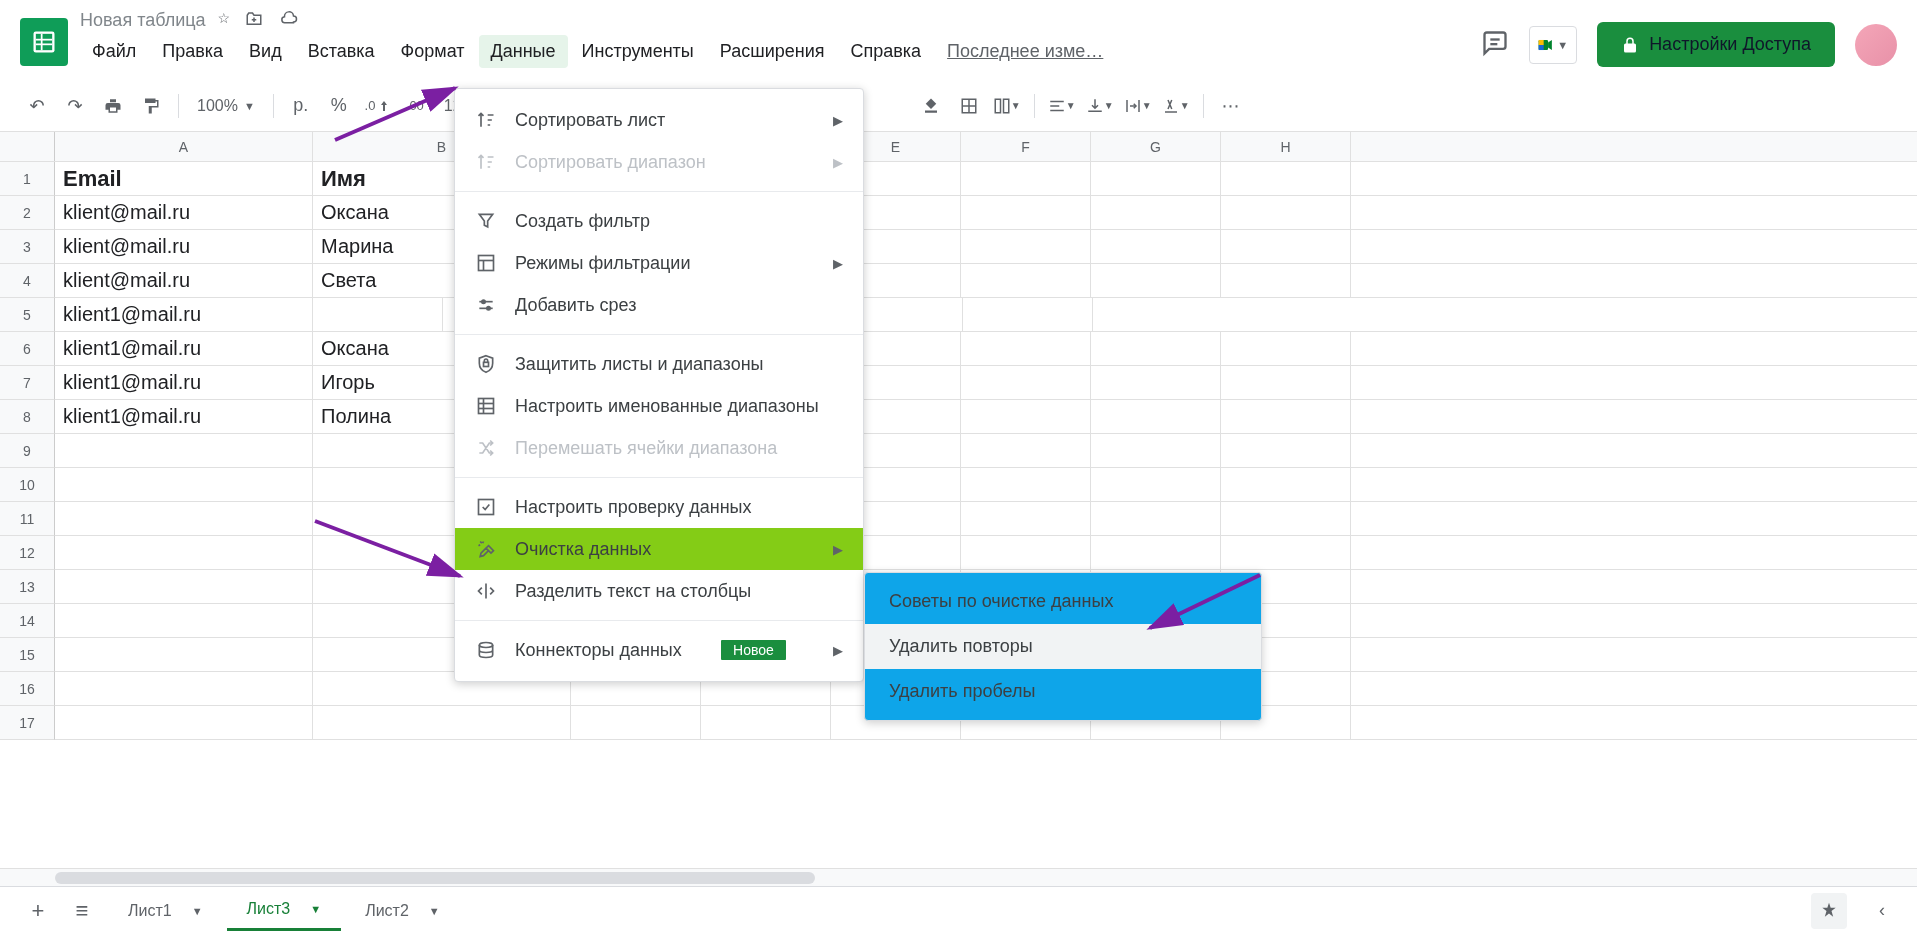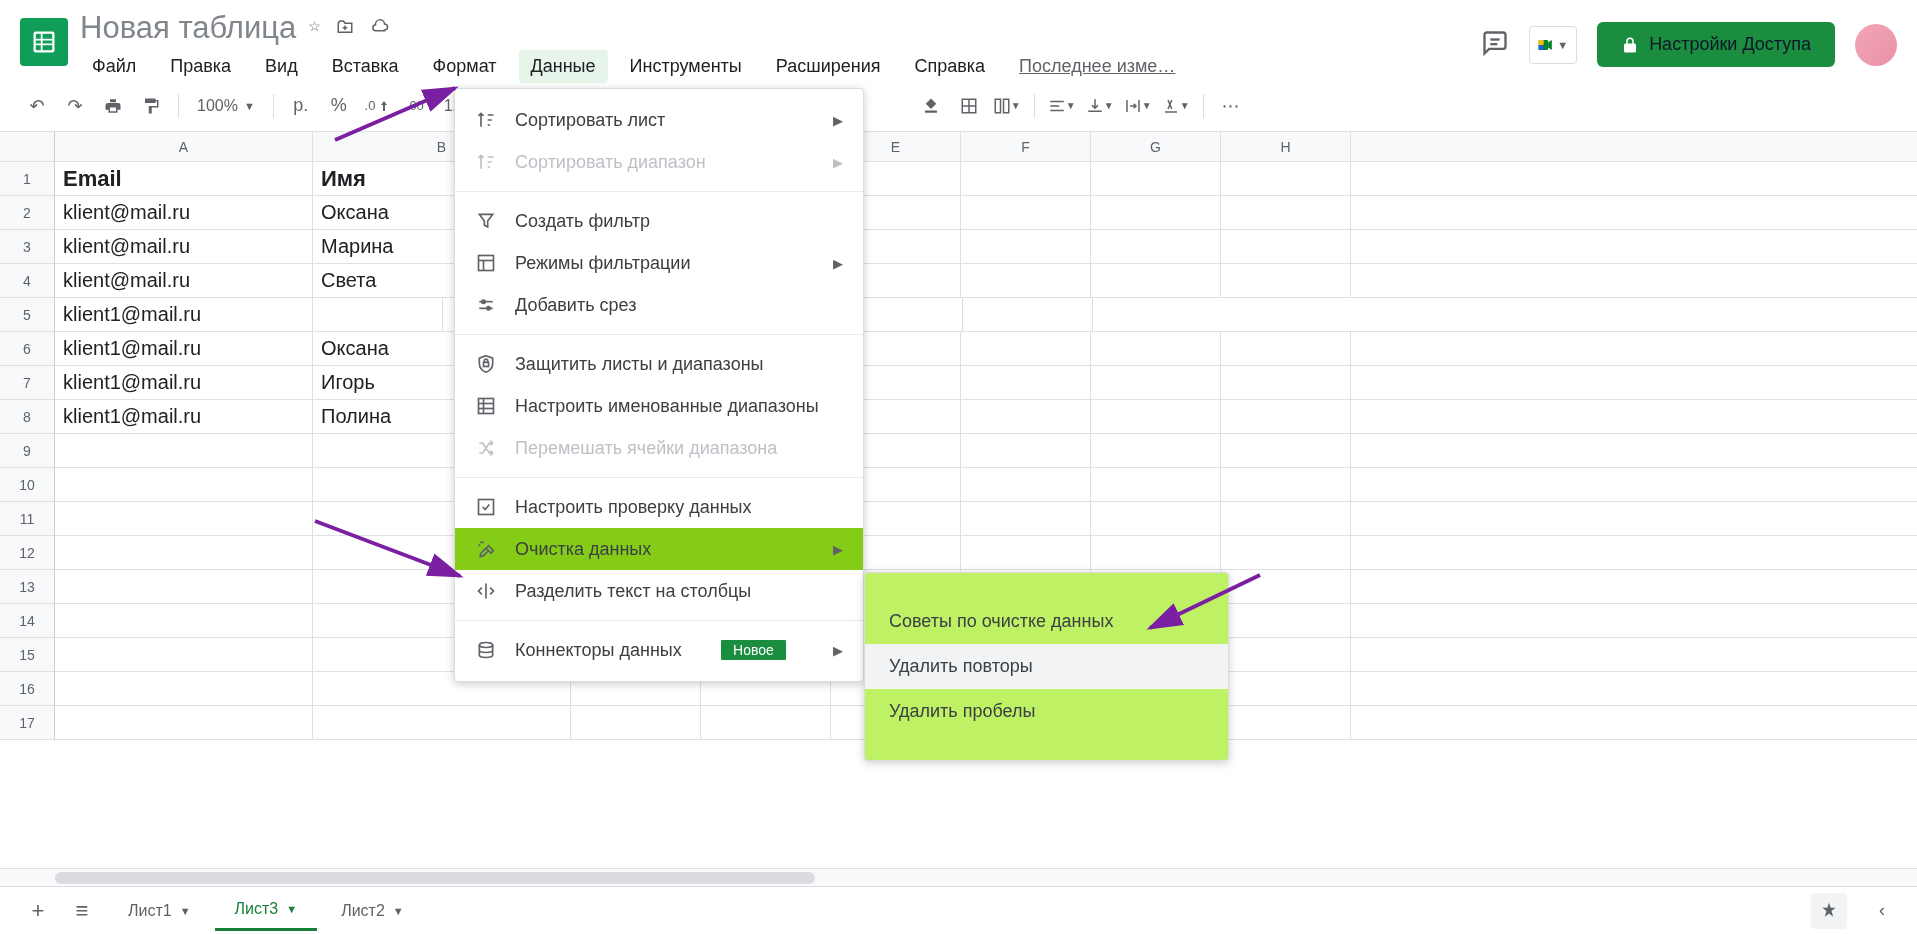--- a/index.html
+++ b/index.html
@@ -4,24 +4,24 @@
 <style>
 * { box-sizing: border-box; margin: 0; padding: 0; }
 body { font-family: Arial, sans-serif; font-size: 14px; color: #202124; background: #fff; overflow: hidden; width: 1917px; height: 934px; position: relative; }
 
 
 .header { display: flex; align-items: flex-start; padding: 10px 20px 0 20px; height: 80px; }
 .logo { width: 48px; height: 48px; background: #0f9d58; border-radius: 4px; display: flex; align-items: center; justify-content: center; margin-right: 12px; margin-top: 8px; }
 .logo svg { width: 28px; height: 28px; }
 .title-area { flex: 1; }
 .title-row { display: flex; align-items: center; gap: 12px; margin-bottom: 4px; }
-.doc-title { font-size: 31px; color: #80868b; font-weight: 400; }
+.doc-title { font-size: 18px; color: #80868b; font-weight: 400; }
 .title-icons { display: flex; gap: 14px; color: #5f6368; }
 .title-icons span { cursor: pointer; }
-.menubar { display: flex; gap: 10px; align-items: center; }
+.menubar { display: flex; gap: 2px; align-items: center; }
 .menu-item { padding: 6px 12px; font-size: 18px; color: #202124; cursor: pointer; border-radius: 4px; }
 .menu-item.active { background: #e6f4ea; }
 .last-edit { color: #5f6368; text-decoration: underline; font-size: 18px; margin-left: 12px; padding: 6px 0; }
 .header-right { display: flex; align-items: center; gap: 20px; margin-top: 12px; }
 .share-btn { background: #1a8e3e; color: #0f172a; padding: 12px 24px; border-radius: 6px; font-size: 18px; font-weight: 500; display: flex; align-items: center; gap: 10px; cursor: pointer; }
 .avatar { width: 42px; height: 42px; border-radius: 50%; background: linear-gradient(135deg, #f4a6b8, #e891a8); }
 .meet-icon { width: 48px; height: 38px; display:flex; align-items:center; justify-content:center; border:1px solid #dadce0; border-radius:4px; padding: 4px 8px;}
 
 
 .toolbar { display: flex; align-items: center; padding: 8px 20px; border-bottom: 1px solid #e0e0e0; gap: 4px; height: 52px; color: #5f6368; }
@@ -50,31 +50,31 @@
 .dd-item.disabled { color: #bdc1c6; cursor: default; }
 .dd-item.hover { background: #84cc16; }
 .dd-icon { width: 22px; height: 22px; display: flex; align-items: center; justify-content: center; color: #5f6368; flex-shrink: 0; }
 .dd-item.disabled .dd-icon { color: #bdc1c6; }
 .dd-arrow { margin-left: auto; color: #5f6368; font-size: 13px; }
 .dd-item.disabled .dd-arrow { color: #bdc1c6; }
 .dd-sep { height: 1px; background: #e8eaed; margin: 8px 0; }
 .dd-badge { background: #1a8e3e; color: #fff; font-size: 14px; padding: 2px 12px; border-radius: 1px; margin-left: auto; margin-right: 8px; }
 
 
-.submenu { position: absolute; top: 572px; left: 864px; width: 365px; background: #bef264; border: 1px solid #dadce0; border-radius: 4px; box-shadow: 0 2px 10px rgba(0,0,0,0.2); z-index: 101; padding: 26px 0; }
+.submenu { position: absolute; top: 572px; left: 864px; width: 398px; background: #0ea5e9; border: 1px solid #dadce0; border-radius: 4px; box-shadow: 0 2px 10px rgba(0,0,0,0.2); z-index: 101; padding: 6px 0; }
 .sub-item { padding: 12px 24px; font-size: 18px; color: #3c4043; cursor: pointer; }
 .sub-item.hover { background: #f1f3f4; }
 
 
 .arrow-svg { position: absolute; z-index: 200; pointer-events: none; }
 
 
 .sheet-tabs { position: absolute; bottom: 0; left: 0; right: 0; height: 48px; border-top: 1px solid #dadce0; display: flex; align-items: center; padding: 0 20px; gap: 8px; background: #fff; }
 .sheet-tab-btn { width: 36px; height: 36px; display: flex; align-items: center; justify-content: center; cursor: pointer; color: #5f6368; font-size: 22px; }
-.sheet-tab { padding: 10px 20px; font-size: 16px; color: #5f6368; cursor: pointer; display: flex; align-items: center; gap: 8px; border-radius: 4px 4px 0 0; }
+.sheet-tab { padding: 10px 20px; font-size: 16px; color: #5f6368; cursor: pointer; display: flex; align-items: center; gap: 20px; border-radius: 4px 4px 0 0; }
 .sheet-tab.active { color: #188038; border-bottom: 3px solid #188038; font-weight: 500; }
 .tab-caret { font-size: 11px; }
 .explore-btn { margin-left: auto; width: 36px; height: 36px; background: #f1f3f4; border-radius: 4px; display:flex; align-items:center; justify-content:center; color:#5f6368; }
 .side-toggle { width: 30px; display: flex; align-items:center; justify-content:center; color:#5f6368; font-size:18px; margin-left:12px;}
 
 
 .hscroll { position: absolute; bottom: 48px; left: 0; right: 0; height: 18px; background: #f8f9fa; border-top: 1px solid #e0e0e0; }
 .hscroll-thumb { position: absolute; left: 55px; width: 760px; top: 3px; height: 12px; background: #dadce0; border-radius: 6px; }
 </style>
 </head>

